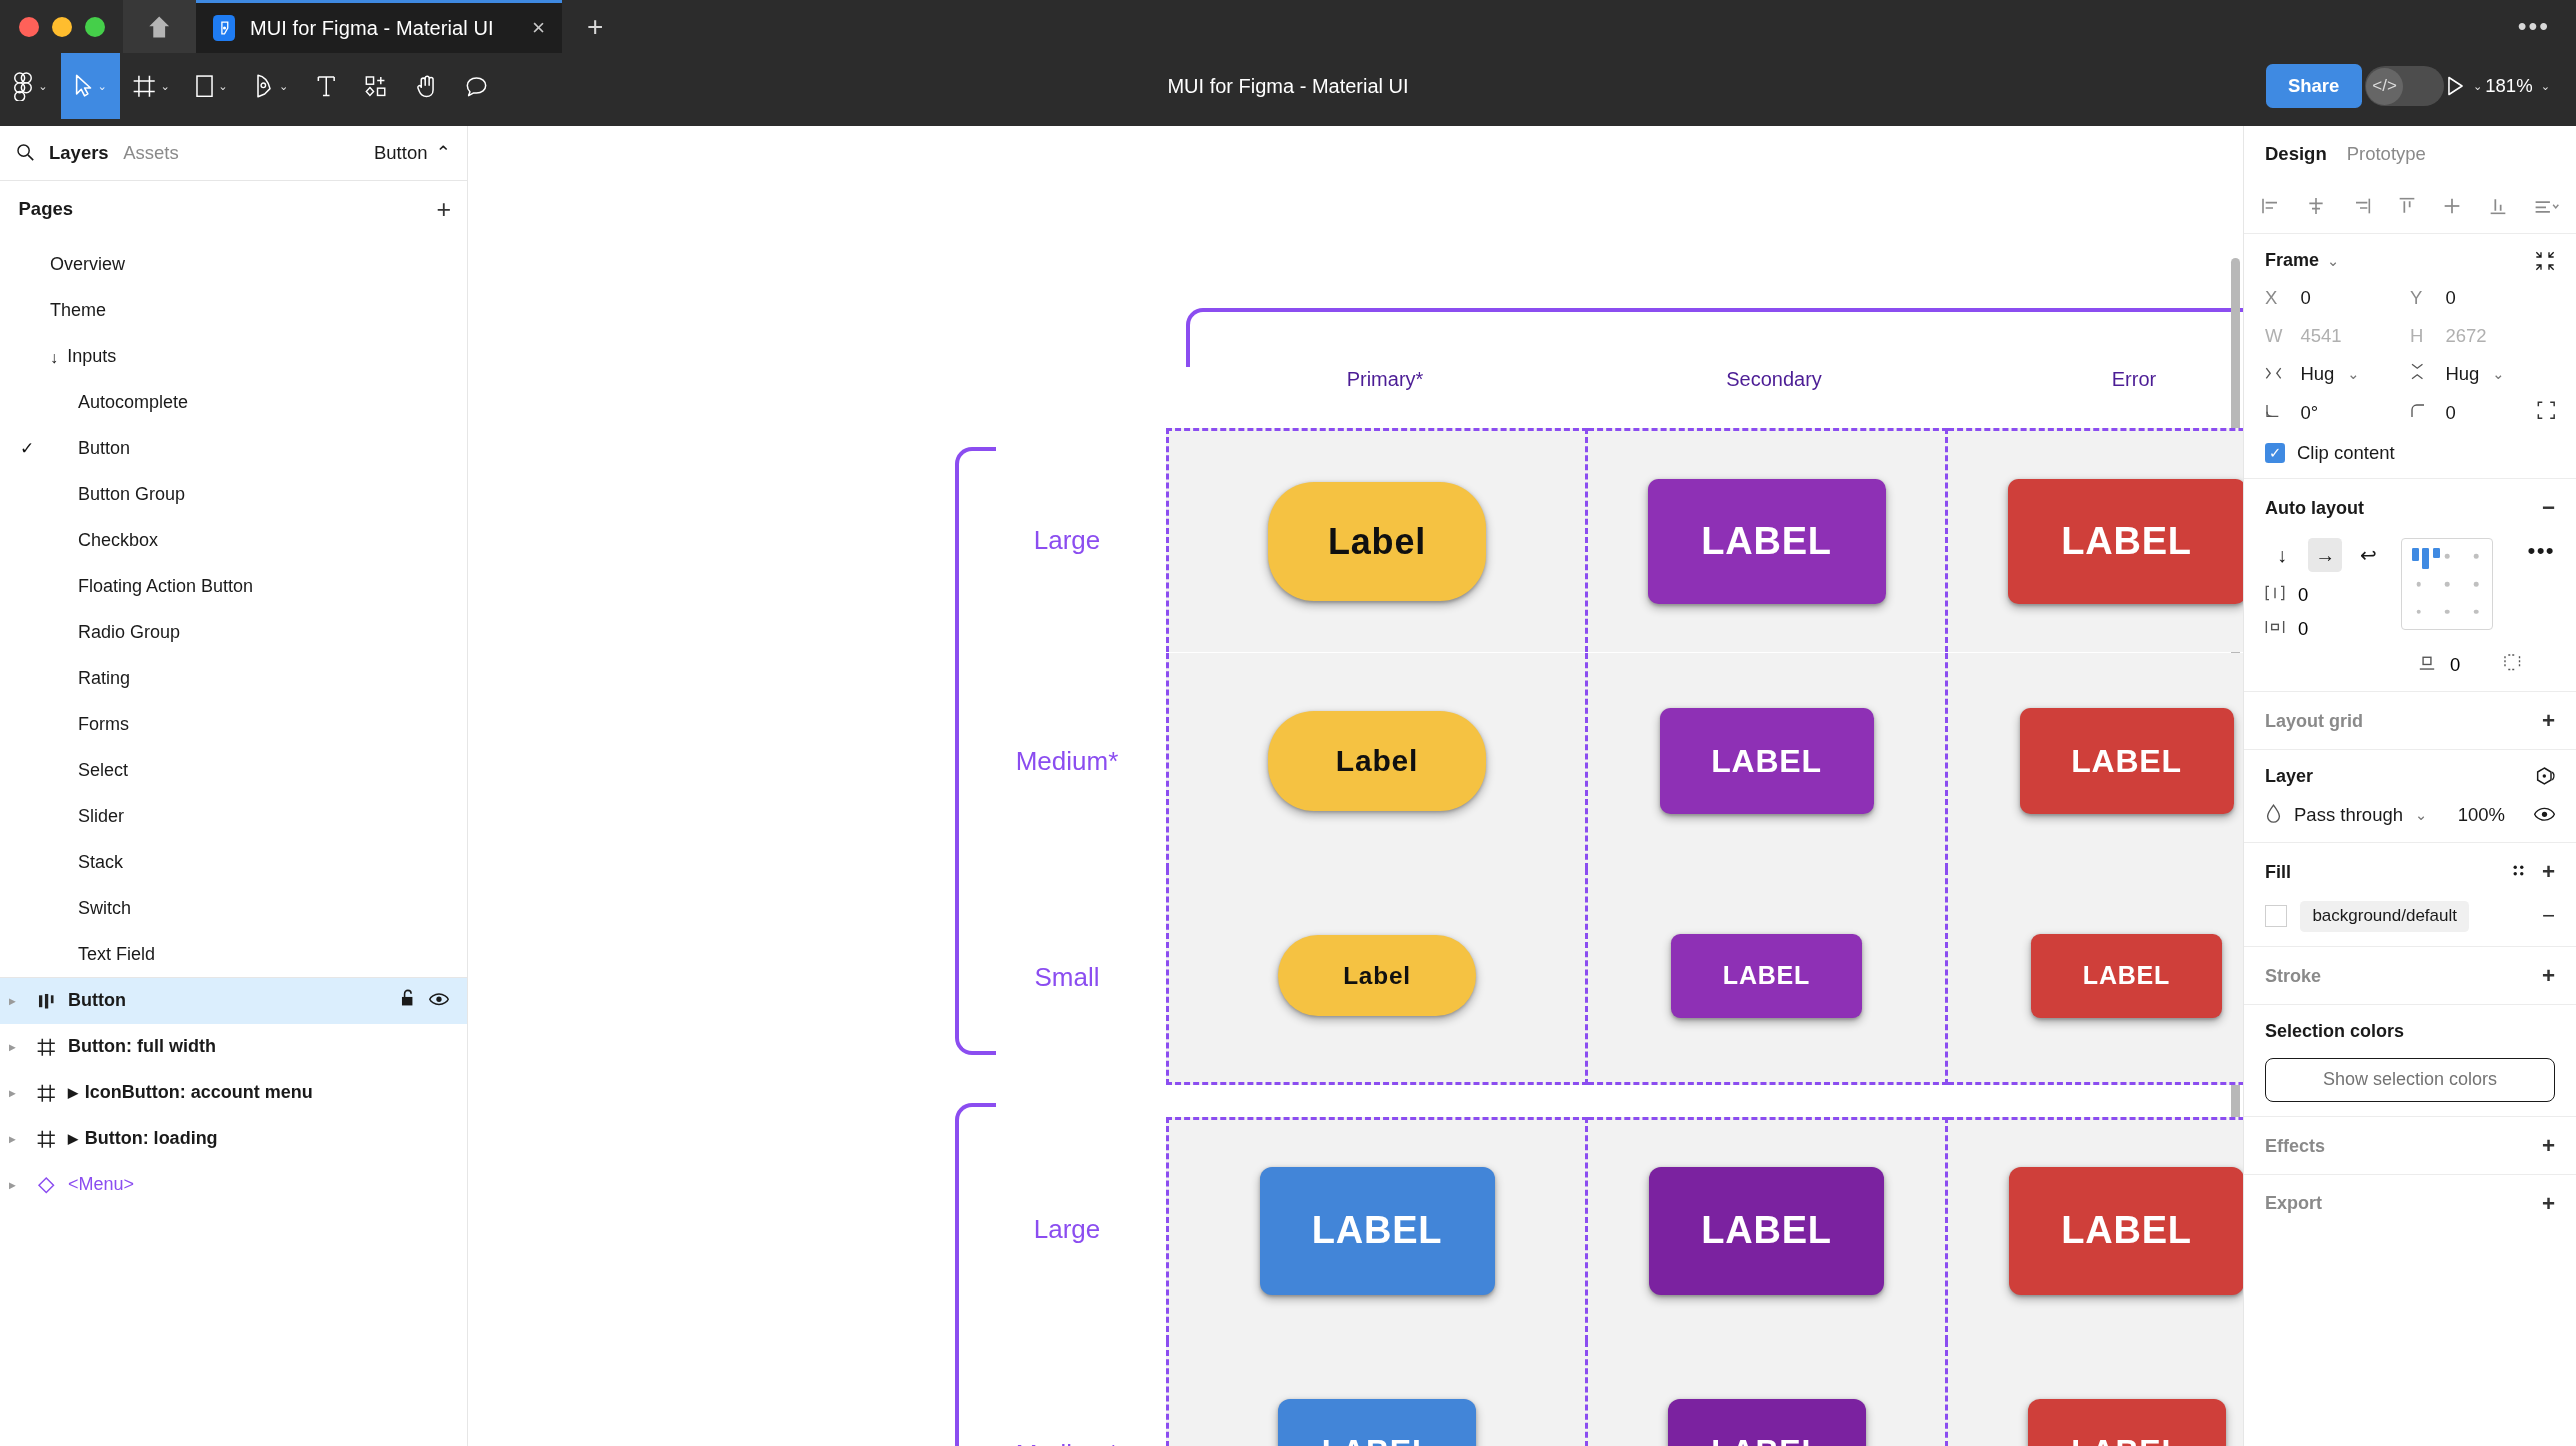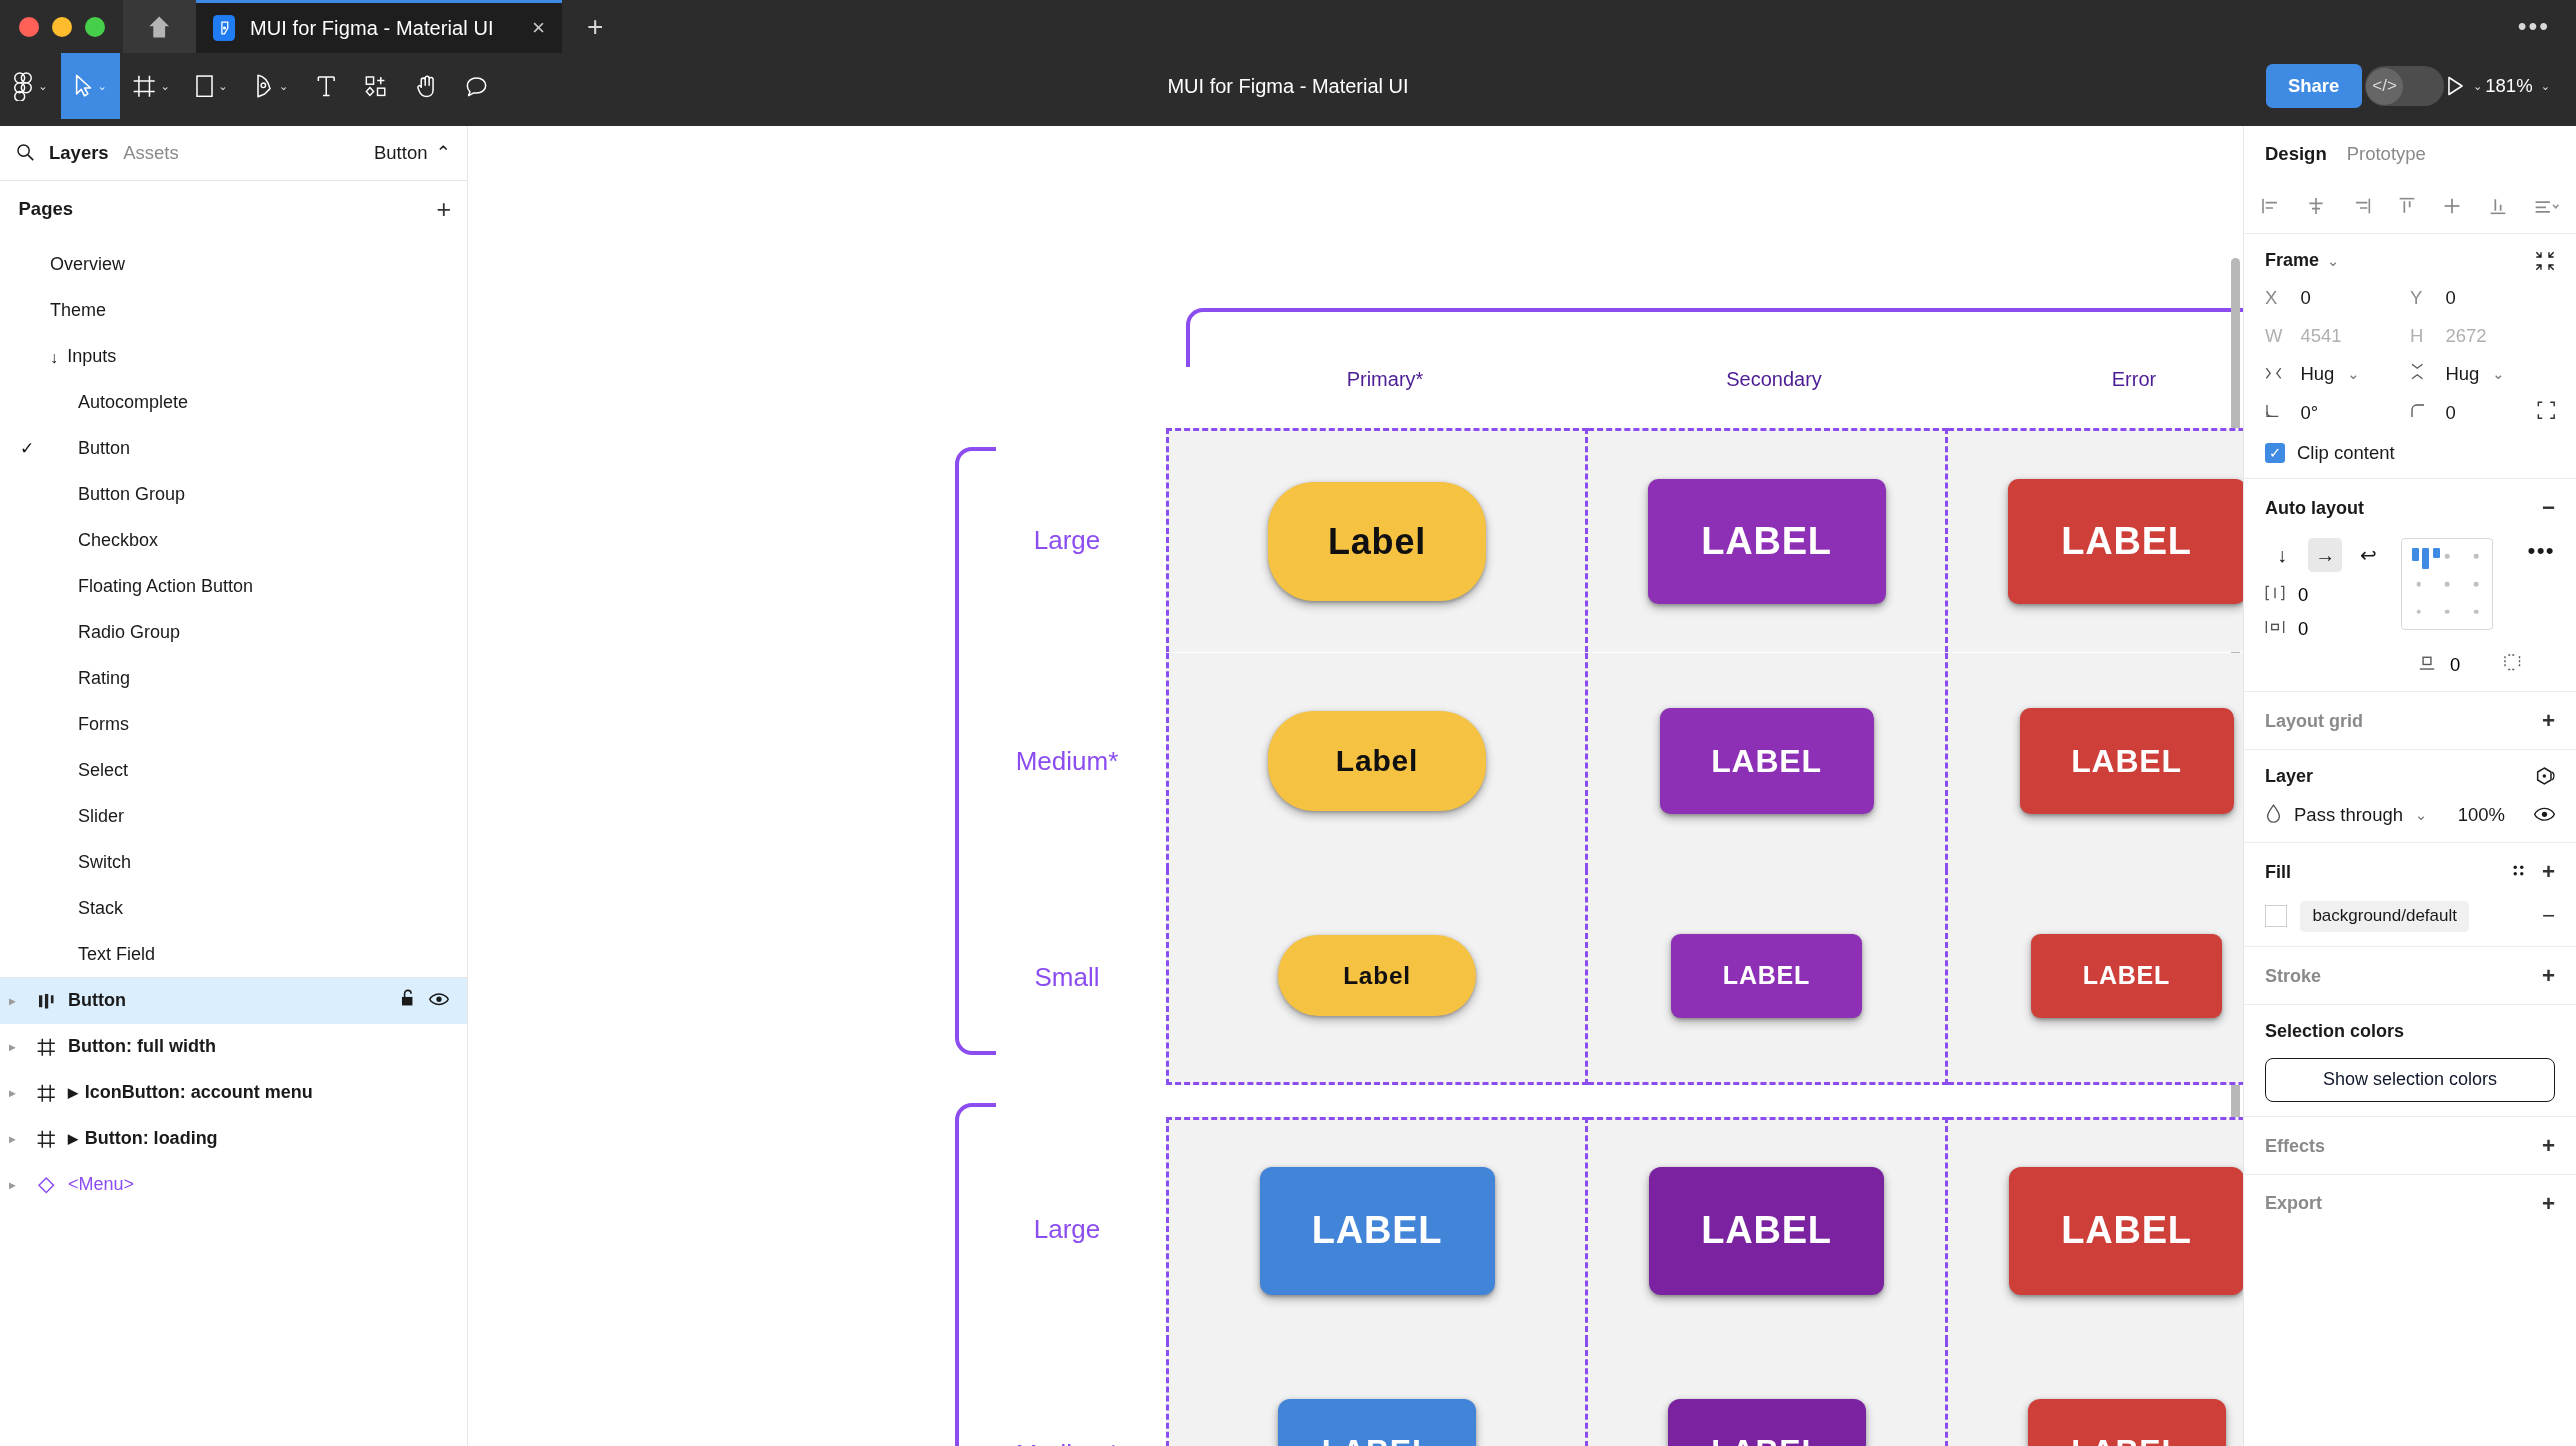--- a/index.html
+++ b/index.html
@@ -191,21 +191,21 @@
   .al-bars { position: absolute; left: 9.2px; top: 8.6px; display: flex; align-items: flex-start; gap: 3.3px; }
   .al-bars i { display: block; width: 7.3px; background: #3f8ae2; border-radius: 1.3px; }
   .dots3 { margin-left: auto; font-size: 22.4px; color: #1a1a1a; letter-spacing: 1.3px; }
   .blend-row { display: flex; align-items: center; margin-top: 16px; gap: 12px; font-size: 18.5px; color: #1a1a1a; }
   .fill-row { display: flex; align-items: center; margin-top: 16px; gap: 13px; }
   .swatch { width: 22.4px; height: 22.4px; border: 0.7px solid #cfcfcf; background: #fff; }
   .token { background: #f0f0f0; border-radius: 4.6px; padding: 5.3px 12px; font-size: 17px; color: #1a1a1a; }
   .minus { margin-left: auto; font-size: 22.4px; color: #333; }
   .btn-outline {
     margin-top: 16px; width: 100%; height: 44px; border: 1.1px solid #1a1a1a;
-    border-radius: 8px; background: #fff; font-size: 18px; color: #0f172a;
+    border-radius: 8px; background: #fff; font-size: 18px; color: #737373;
     font-family: "Liberation Sans", sans-serif; cursor: pointer;
   }
 </style>
 </head>
 <body>
 
 <div class="app">
 
   <div class="tabbar">
     <div class="traffic">
@@ -369,24 +369,24 @@
           <div class="page-row indent">
             <span>Forms</span>
           </div>
           <div class="page-row indent">
             <span>Select</span>
           </div>
           <div class="page-row indent">
             <span>Slider</span>
           </div>
           <div class="page-row indent">
+            <span>Stack</span>
+          </div>
+          <div class="page-row indent">
             <span>Switch</span>
-          </div>
-          <div class="page-row indent">
-            <span>Stack</span>
           </div>
           <div class="page-row indent">
             <span>Text Field</span>
           </div>
         </div>
 
       <div class="layers-divider"></div>
       <div id="layers-list">
           <div class="layer-row sel">
             <span class="disc">▸</span>

